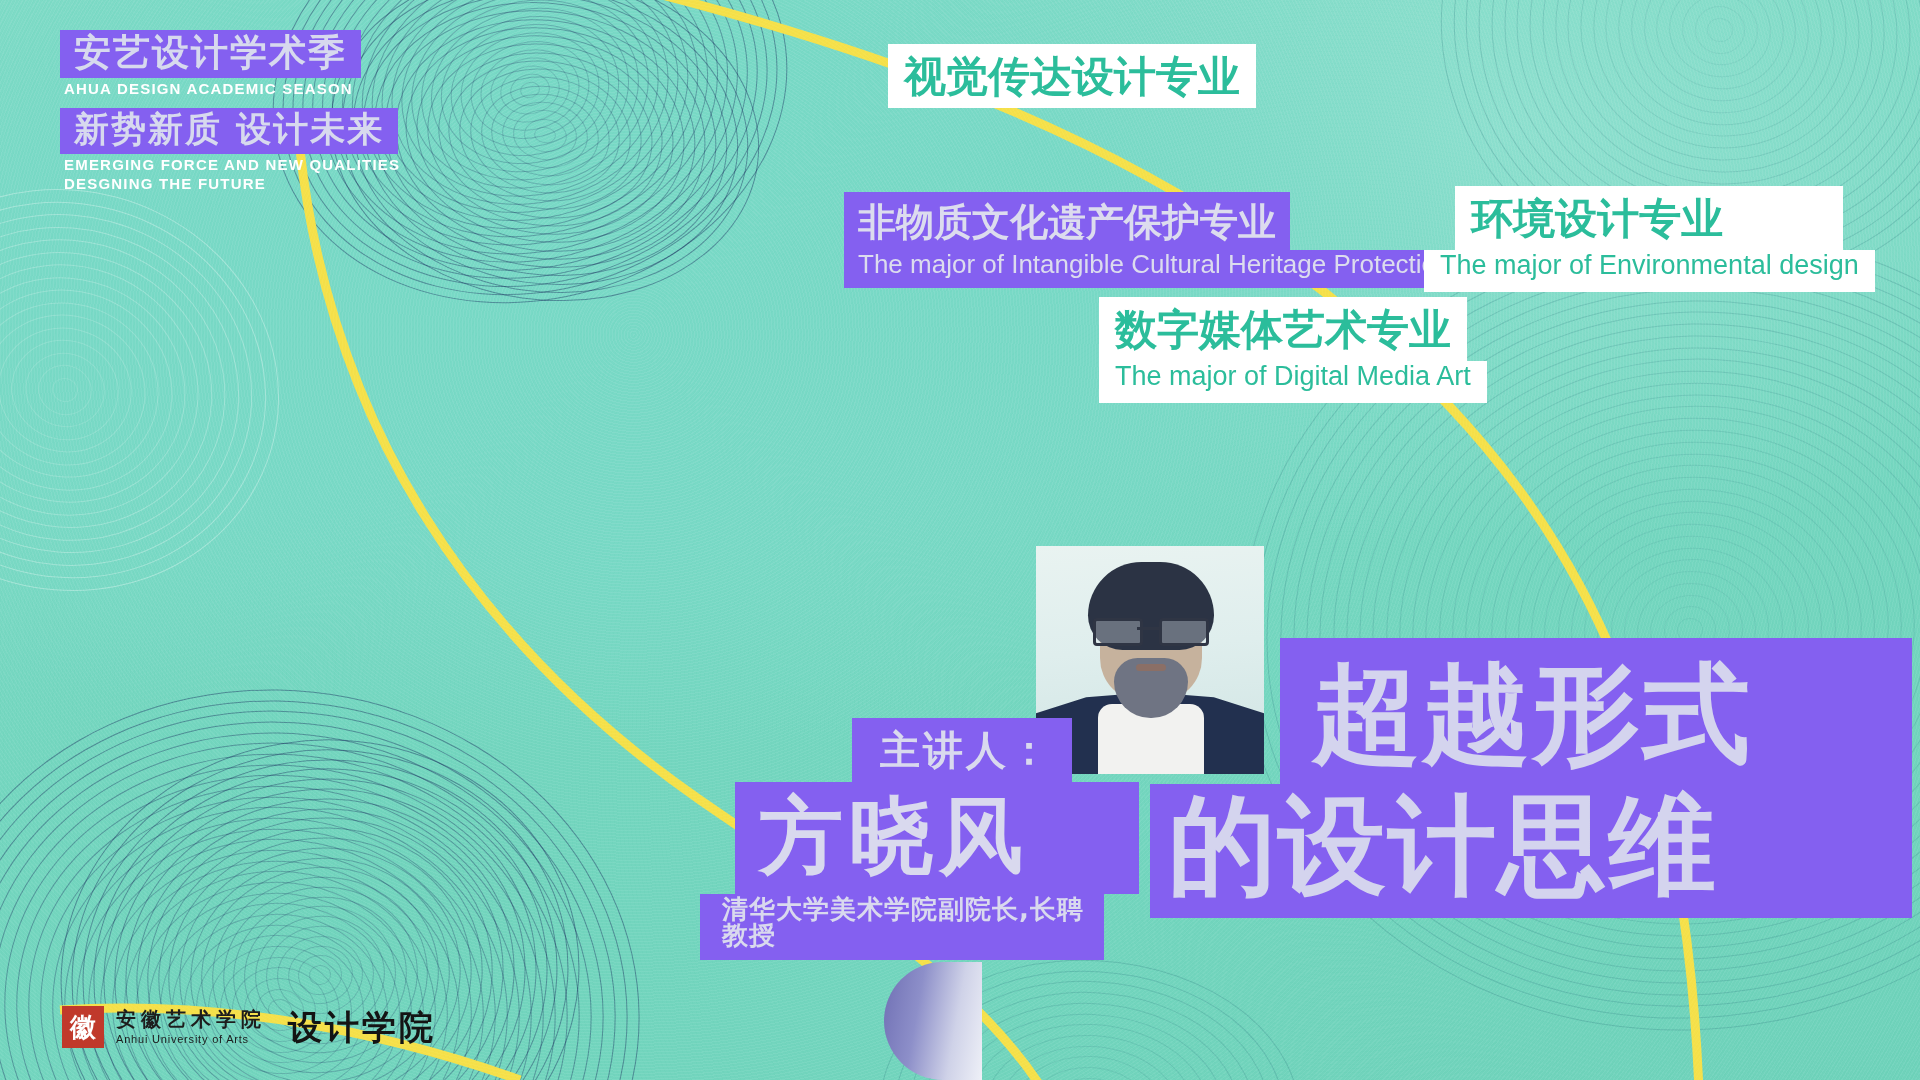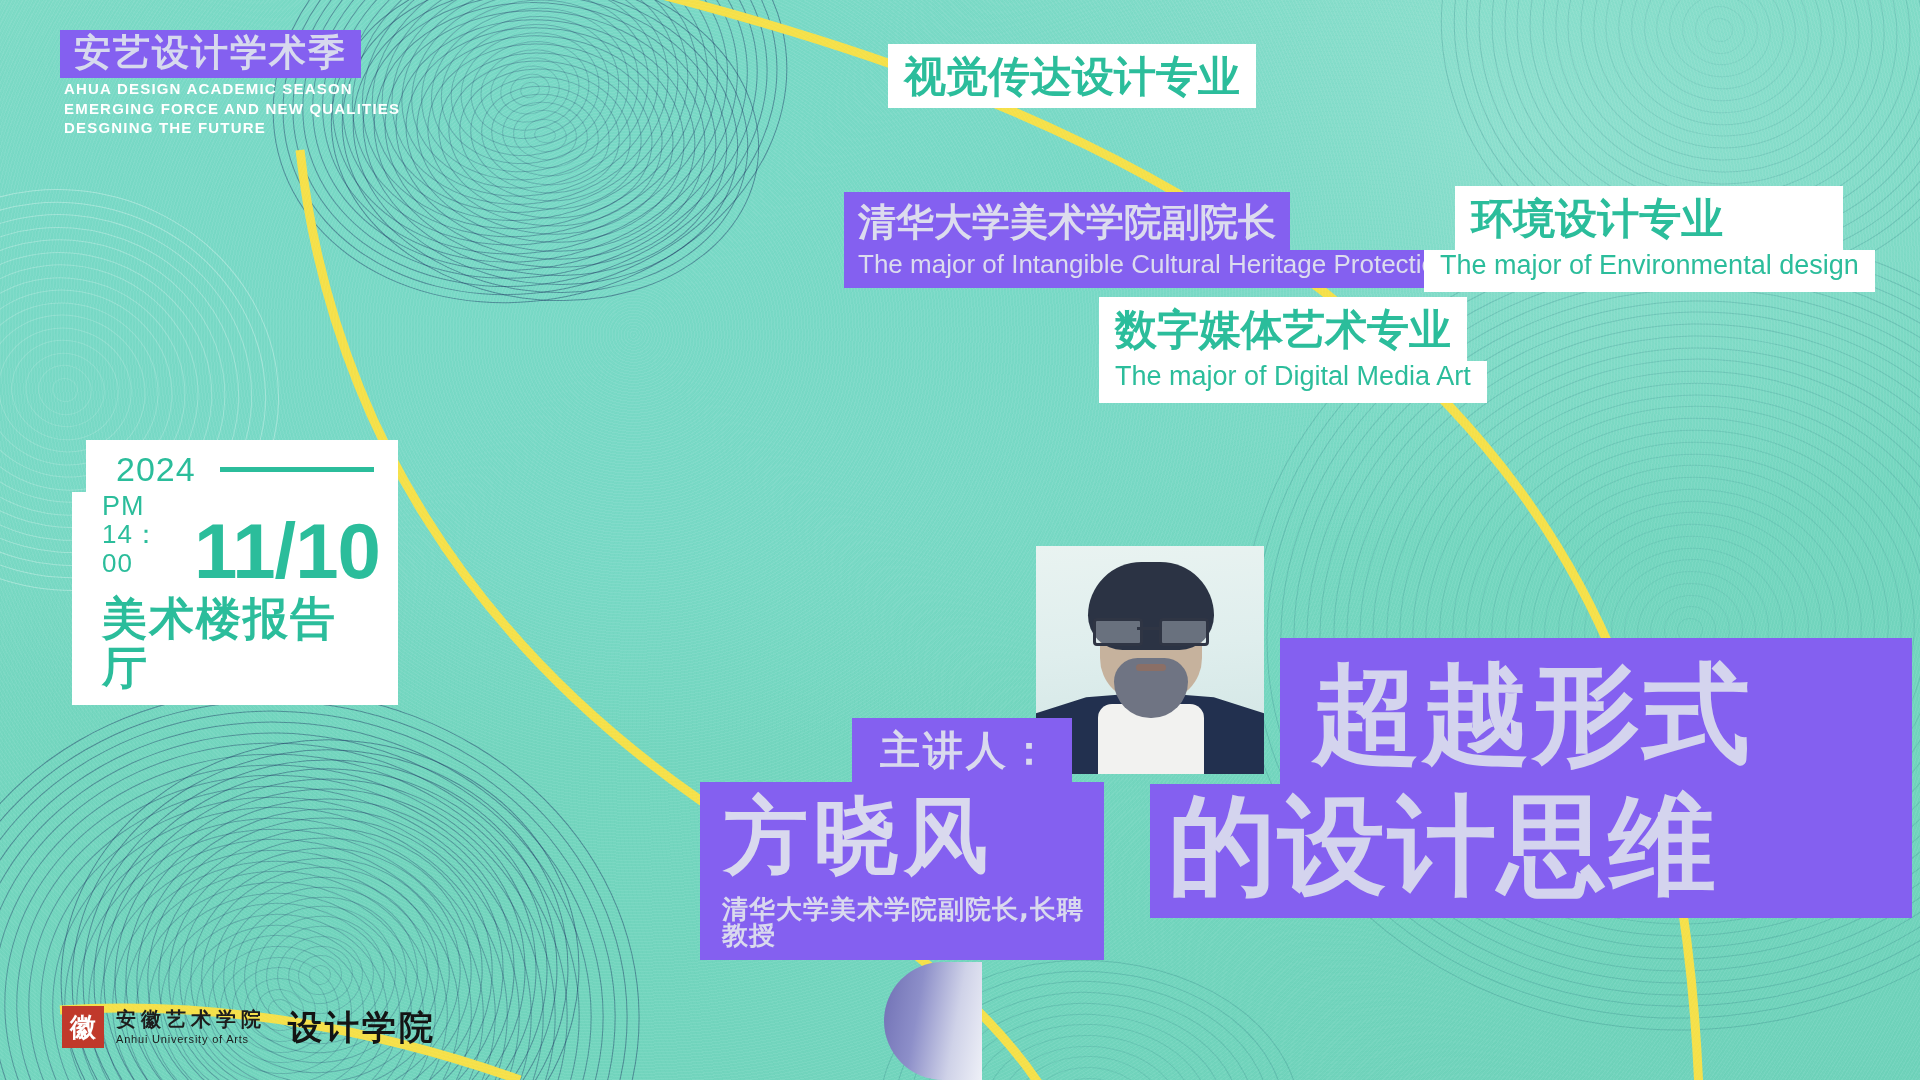--- a/index.html
+++ b/index.html
@@ -178,21 +178,21 @@
 
   
   #speaker{position:absolute;left:700px;top:718px;color:#d9d9ee;}
   #sp-role{
     background:#8460f0;display:inline-block;
     font-size:40px;line-height:1;padding:12px 20px 12px 28px;
     margin-left:152px;letter-spacing:3px;
   }
   #sp-name{
     background:#8460f0;display:block;width:404px;box-sizing:border-box;
-    font-size:84px;line-height:1;padding:12px 28px 16px 24px;letter-spacing:6px;
+    font-size:84px;line-height:1;padding:12px 28px 16px 24px;letter-spacing:6px;margin-left:35px;
   }
   #sp-en{
     background:#8460f0;display:block;width:404px;box-sizing:border-box;
     font-size:30px;line-height:1;padding:4px 16px 12px 106px;letter-spacing:3px;text-align:left;
   }
   #sp-affil{
     background:#8460f0;display:block;width:404px;box-sizing:border-box;
     font-size:26px;line-height:1;padding:2px 12px 12px 22px;letter-spacing:1px;
   }
 
@@ -441,57 +441,44 @@
     <path d="M300,150 C330,420 470,640 700,800 C860,910 1000,1000 1060,1120" fill="none" stroke="#f5e04a" stroke-width="9"></path>
     <path d="M60,1010 C220,1000 380,1030 520,1080" fill="none" stroke="#f5e04a" stroke-width="9"></path>
   </svg>
 
   <div class="noise"></div>
   <div class="chip"></div>
 
   <div id="masthead">
     <div class="mh-band cn" id="mh-cn1">安艺设计学术季</div>
     <div class="mh-en lat">AHUA DESIGN ACADEMIC SEASON</div>
+    <div class="mh-band cn" id="mh-cn2">新势新质 设计未来</div>
     <div class="mh-en lat">EMERGING  FORCE  AND  NEW  QUALITIES</div>
     <div class="mh-en lat" id="mh-en2">DESGNING  THE  FUTURE</div>
   </div>
 
   <div class="major white" id="major-visual">
     <div class="row-cn cn">视觉传达设计专业</div>
   </div>
 
   <div class="major purple" id="major-ich">
-    <div class="row-cn cn">清华大学美术学院副院长</div>
+    <div class="row-cn cn">非物质文化遗产保护专业</div>
     <div class="row-en lat">The major of Intangible Cultural Heritage Protection</div>
   </div>
 
   <div class="major white" id="major-env">
     <div class="row-cn cn">环境设计专业</div>
     <div class="row-en lat">The major of Environmental design</div>
   </div>
 
   <div class="major white" id="major-digital">
     <div class="row-cn cn">数字媒体艺术专业</div>
     <div class="row-en lat">The major of Digital Media Art</div>
   </div>
 
-  <div id="datecard">
-    <div id="dc-row1">
-      <div id="dc-year" class="lat">2024</div>
-      <div id="dc-rule"></div>
-    </div>
-    <div id="dc-row2">
-      <div id="dc-left">
-        <div id="dc-pm" class="lat">PM</div>
-        <div id="dc-time" class="lat">14：00</div>
-      </div>
-      <div id="dc-day" class="lat">11/10</div>
-    </div>
-    <div id="dc-row3" class="cn">美术楼报告厅</div>
-  </div>
 
   <div id="portrait">
     <div class="p-suit"></div>
     <div class="p-shirt"></div>
     <div class="p-face"></div>
     <div class="p-hair"></div>
     <div class="p-beard"></div>
     <div class="p-mouth"></div>
     <div class="p-glass">
       <span class="l"></span>

